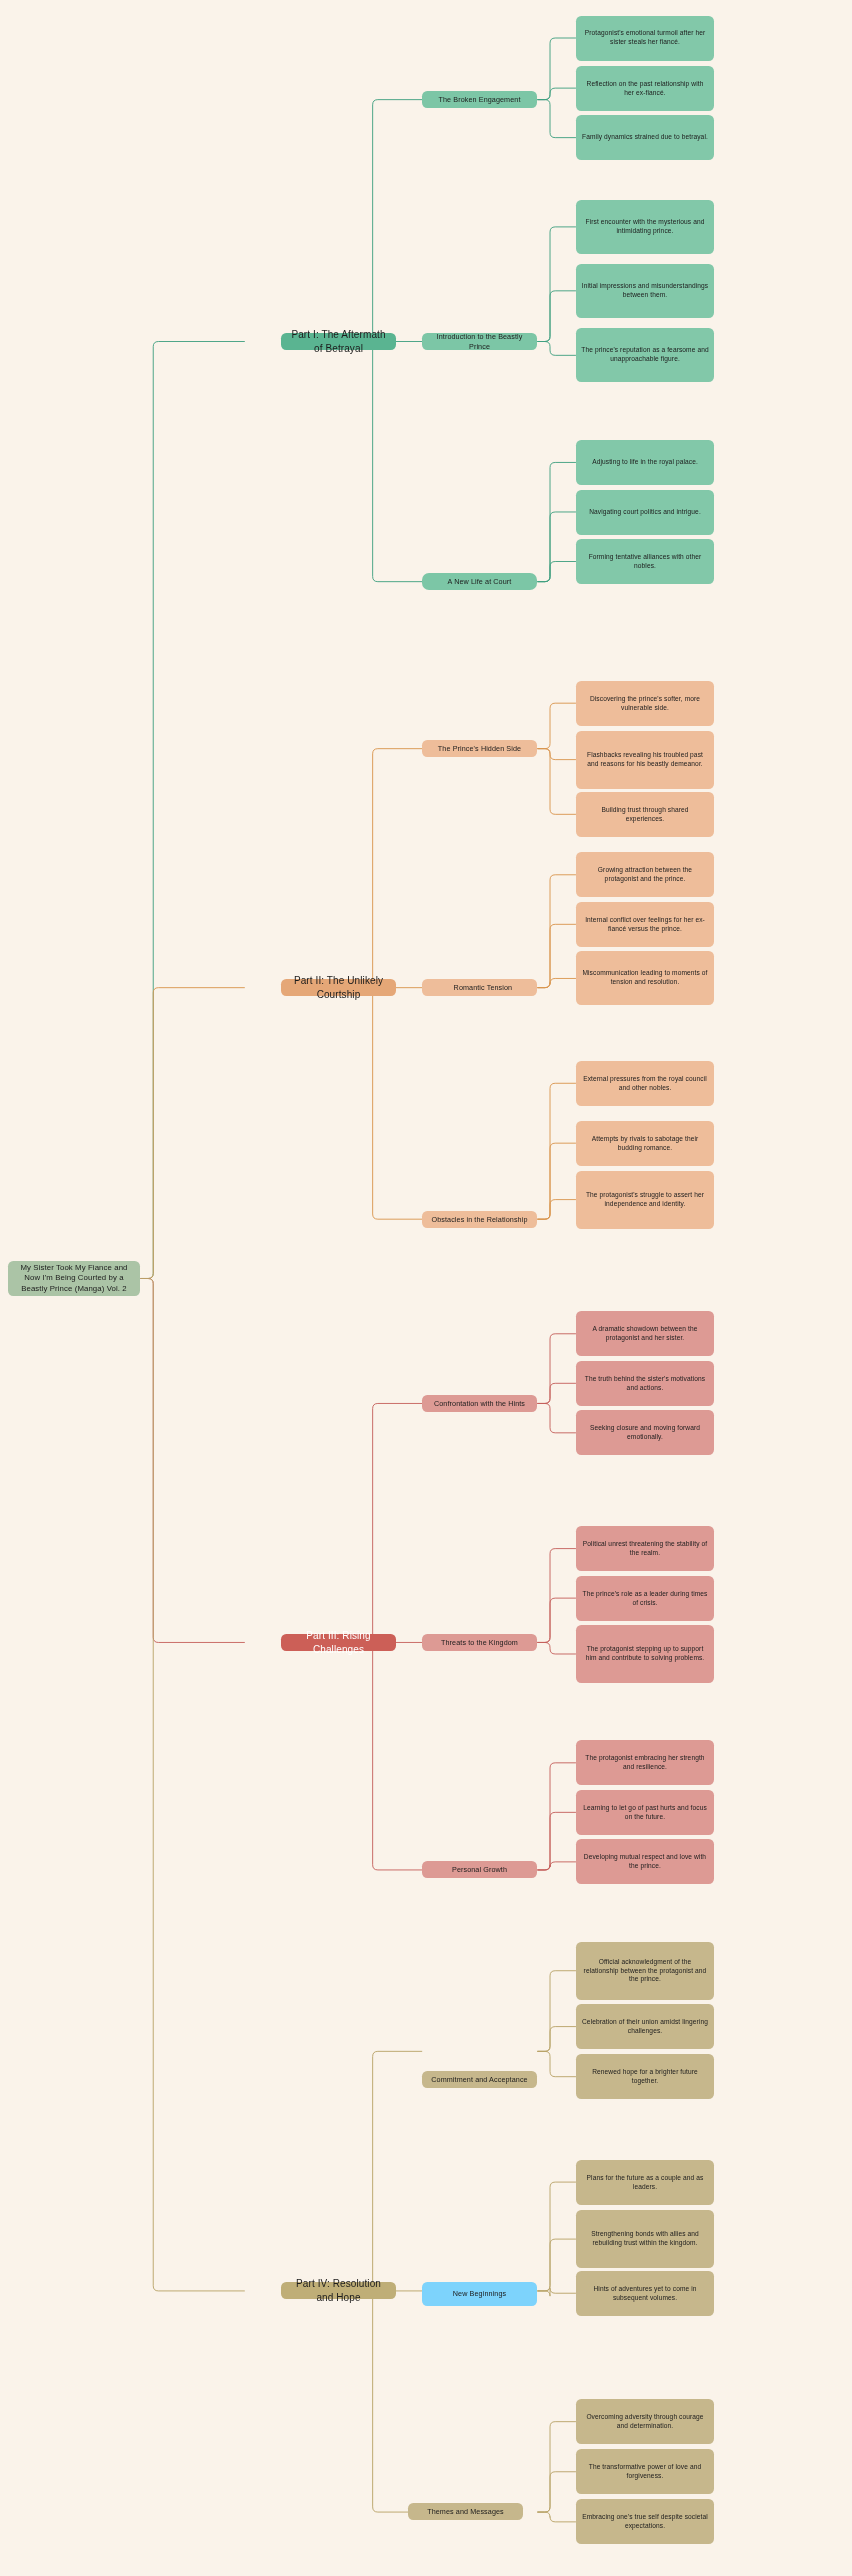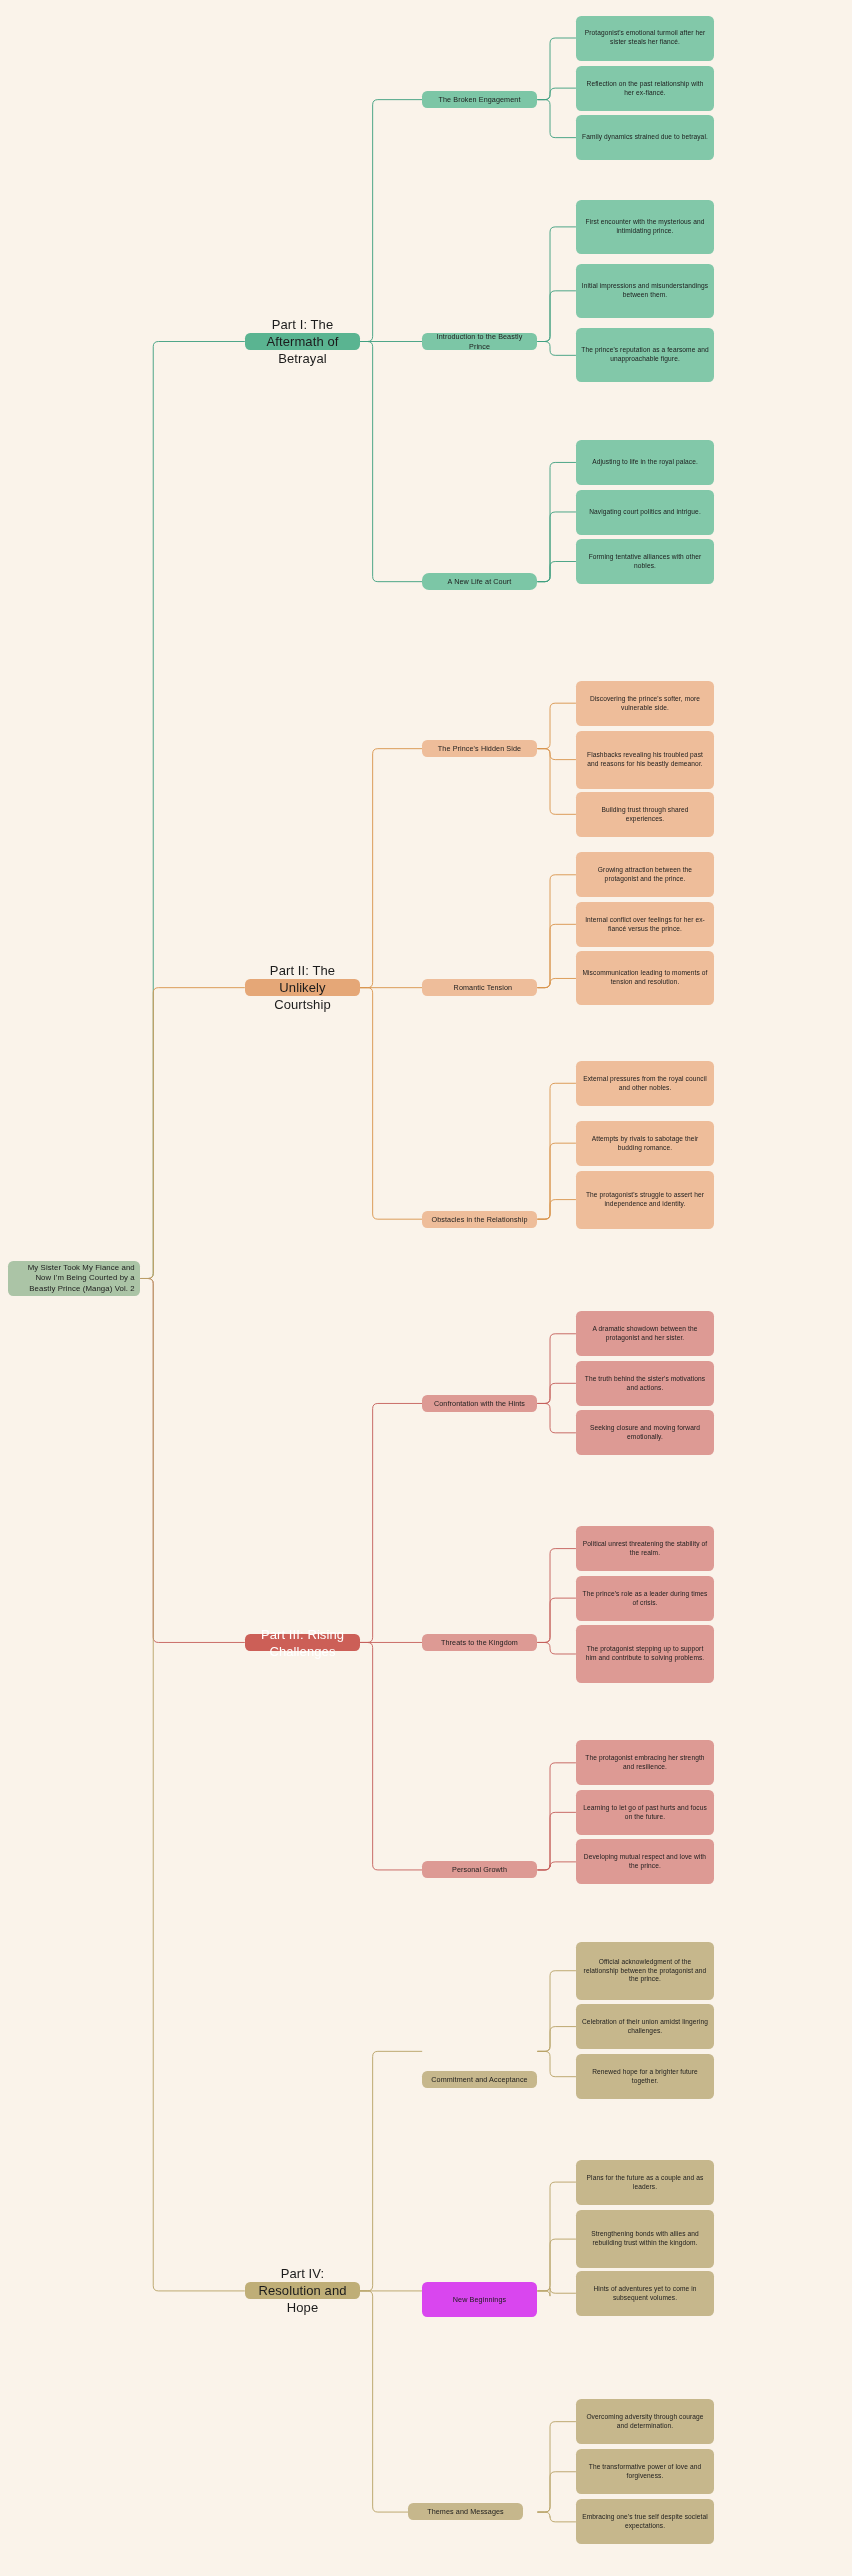--- a/index.html
+++ b/index.html
@@ -19,21 +19,21 @@
     display:flex;
     align-items:center;
     justify-content:center;
     text-align:center;
     color:#1c1c1c;
     line-height:1.32;
     padding:2.9px 5.2px;
     letter-spacing:0.1px;
   }
   .node.root{font-size:7.8px;}
-  .node.lvl1{font-size:13px;}
+  .node.lvl1{font-size:10px;margin-left:36px;}
   .node.lvl2{font-size:7.2px;}
   .node.lvl3{font-size:6.6px;}
   .node.white-text{color:#ffffff;}
   .node span{display:block;width:100%;}
 </style>
 </head>
 <body>
 
 <div id="canvas">
   <svg id="links" viewBox="0 0 1481 4473" width="853" height="2576">
@@ -84,21 +84,21 @@
       <path d="M 625 3978 L 733 3978" fill="none" stroke="#b8a267" stroke-width="1.6"></path>
       <path d="M 933 3978 L 946 3978 Q 955 3978 955 3969 L 955 3798 Q 955 3789 964 3789 L 1000 3789" fill="none" stroke="#b8a267" stroke-width="1.6"></path>
       <path d="M 933 3978 L 946 3978 Q 955 3978 955 3969 L 955 3897 Q 955 3888 964 3888 L 1000 3888" fill="none" stroke="#b8a267" stroke-width="1.6"></path>
       <path d="M 933 3978 L 946 3978 Q 955 3978 955 3987 L 955 3973 Q 955 3982 964 3982 L 1000 3982" fill="none" stroke="#b8a267" stroke-width="1.6"></path>
       <path d="M 625 3978 L 638 3978 Q 647 3978 647 3987 L 647 4353 Q 647 4362 656 4362 L 733 4362" fill="none" stroke="#b8a267" stroke-width="1.6"></path>
       <path d="M 933 4362 L 946 4362 Q 955 4362 955 4353 L 955 4214 Q 955 4205 964 4205 L 1000 4205" fill="none" stroke="#b8a267" stroke-width="1.6"></path>
       <path d="M 933 4362 L 946 4362 Q 955 4362 955 4353 L 955 4301 Q 955 4292 964 4292 L 1000 4292" fill="none" stroke="#b8a267" stroke-width="1.6"></path>
       <path d="M 933 4362 L 946 4362 Q 955 4362 955 4371 L 955 4370 Q 955 4379 964 4379 L 1000 4379" fill="none" stroke="#b8a267" stroke-width="1.6"></path>
     </svg>
   <div id="nodes">
-      <div class="node root" style="left: 8px; top: 1261px; width: 132px; height: 35px; background: rgb(171, 196, 166); text-align: right;">
+      <div class="node root" style="left: 8px; top: 1261px; width: 132px; height: 35px; background: rgb(171, 196, 166);">
         <span>My Sister Took My Fiance and Now I'm Being Courted by a Beastly Prince (Manga) Vol. 2</span>
       </div>
       <div class="node lvl1" style="left: 245px; top: 333px; width: 115px; height: 17.3px; background: rgb(90, 180, 145);">
         <span>Part I: The Aftermath of Betrayal</span>
       </div>
       <div class="node lvl2" style="left: 422px; top: 91px; width: 115px; height: 17.3px; background: rgb(124, 198, 166);">
         <span>The Broken Engagement</span>
       </div>
       <div class="node lvl3" style="left: 576px; top: 15.5px; width: 138px; height: 45px; background: rgb(130, 200, 169);">
         <span>Protagonist's emotional turmoil after her sister steals her fiancé.</span>
@@ -219,21 +219,21 @@
       </div>
       <div class="node lvl3" style="left: 576px; top: 1942px; width: 138px; height: 58px; background: rgb(198, 183, 140);">
         <span>Official acknowledgment of the relationship between the protagonist and the prince.</span>
       </div>
       <div class="node lvl3" style="left: 576px; top: 2004px; width: 138px; height: 45px; background: rgb(198, 183, 140);">
         <span>Celebration of their union amidst lingering challenges.</span>
       </div>
       <div class="node lvl3" style="left: 576px; top: 2054px; width: 138px; height: 45px; background: rgb(198, 183, 140);">
         <span>Renewed hope for a brighter future together.</span>
       </div>
-      <div class="node lvl2" style="left: 422px; top: 2282px; width: 115px; height: 35px; background: #d946ef;">
+      <div class="node lvl2" style="left: 422px; top: 2282px; width: 115px; height: 24px; background: #7dd3fc;">
         <span>New Beginnings</span>
       </div>
       <div class="node lvl3" style="left: 576px; top: 2160px; width: 138px; height: 45px; background: rgb(198, 183, 140);">
         <span>Plans for the future as a couple and as leaders.</span>
       </div>
       <div class="node lvl3" style="left: 576px; top: 2210px; width: 138px; height: 58px; background: rgb(198, 183, 140);">
         <span>Strengthening bonds with allies and rebuilding trust within the kingdom.</span>
       </div>
       <div class="node lvl3" style="left: 576px; top: 2271px; width: 138px; height: 45px; background: rgb(198, 183, 140);">
         <span>Hints of adventures yet to come in subsequent volumes.</span>

